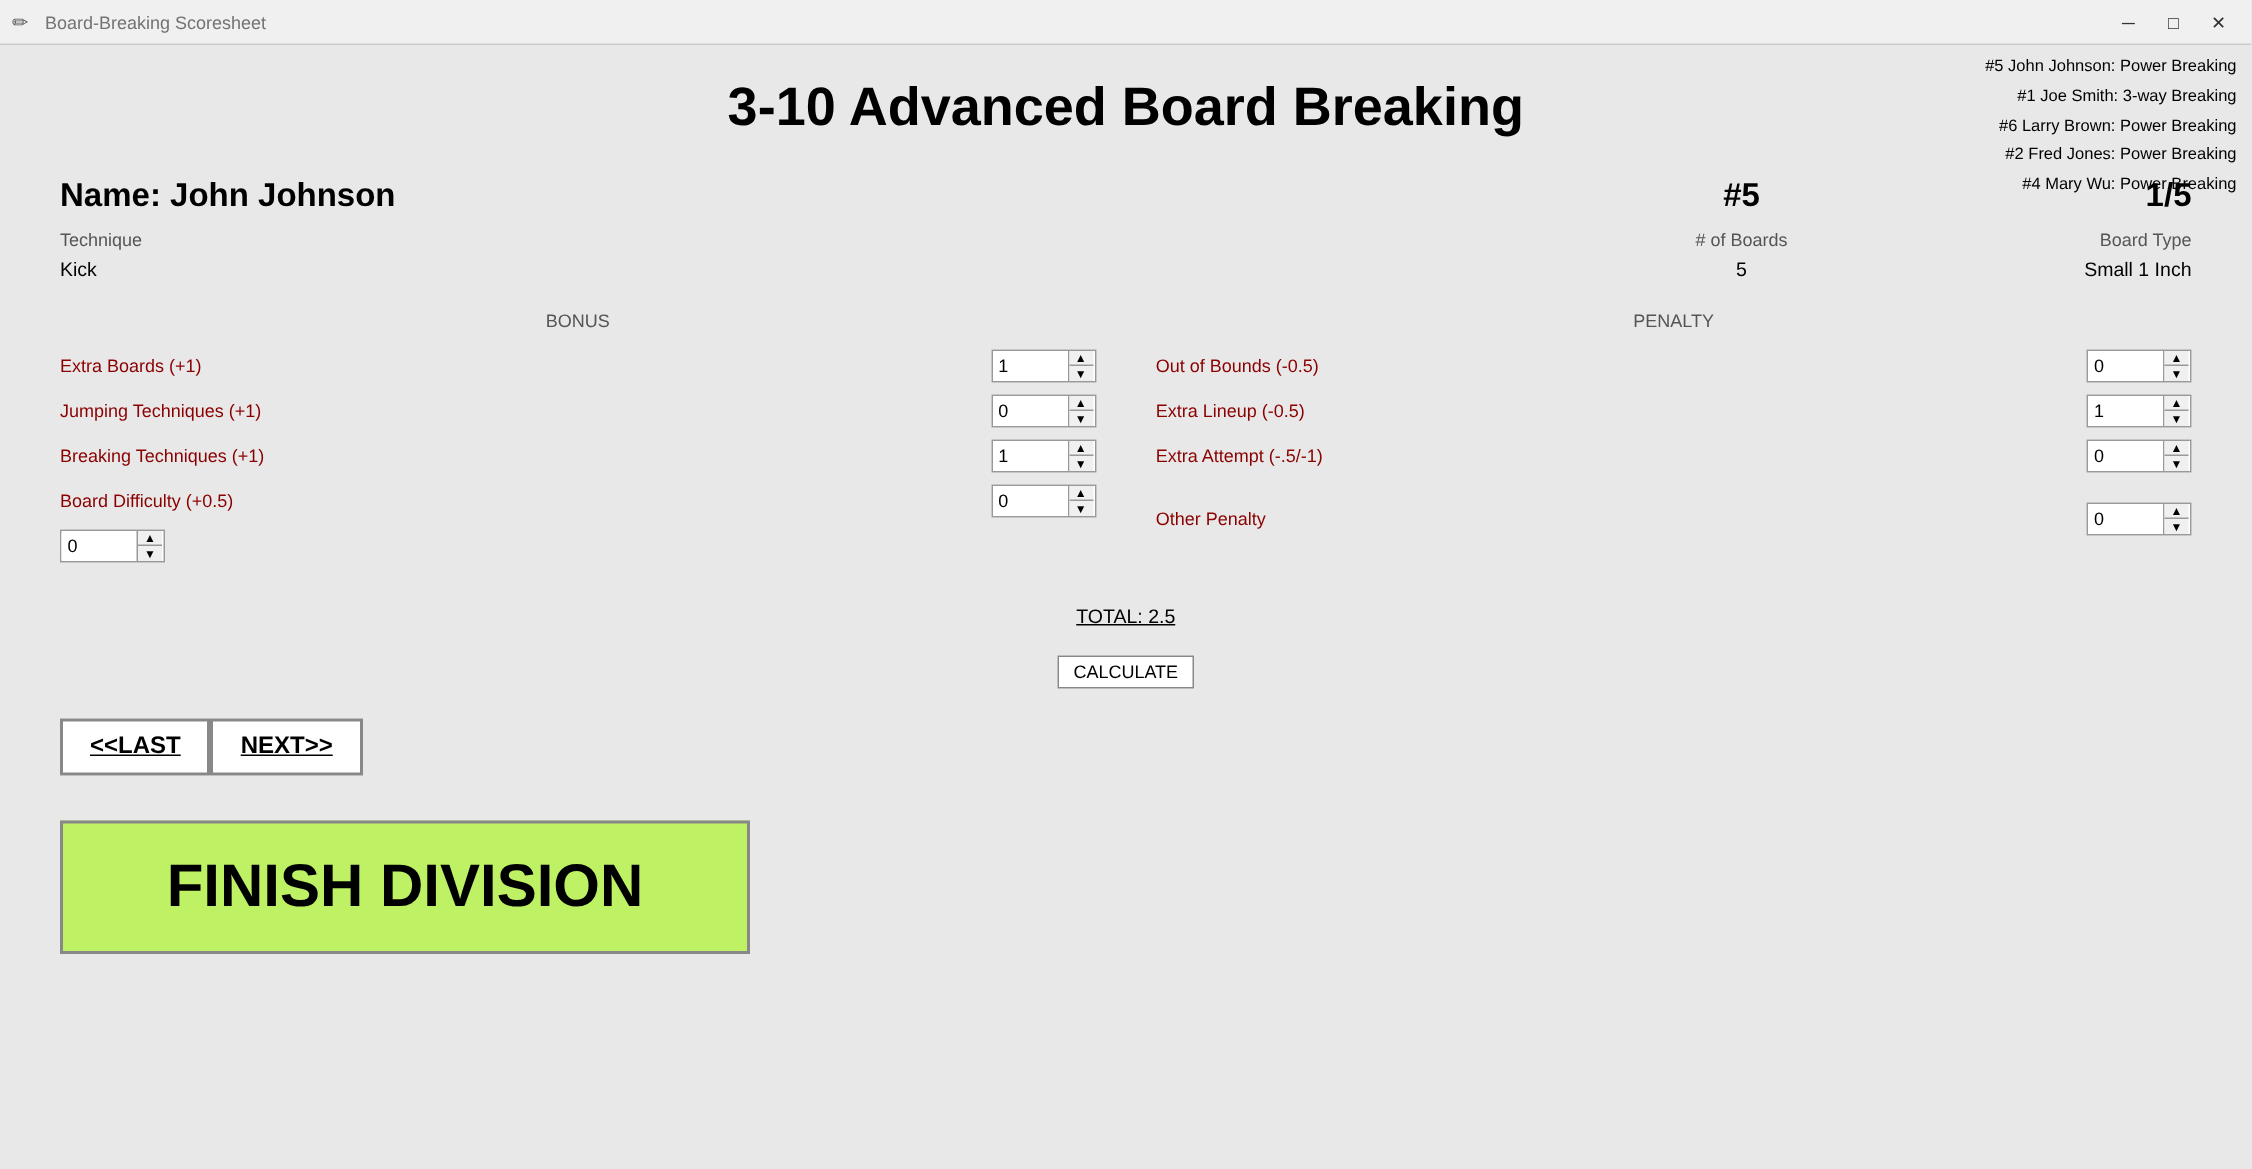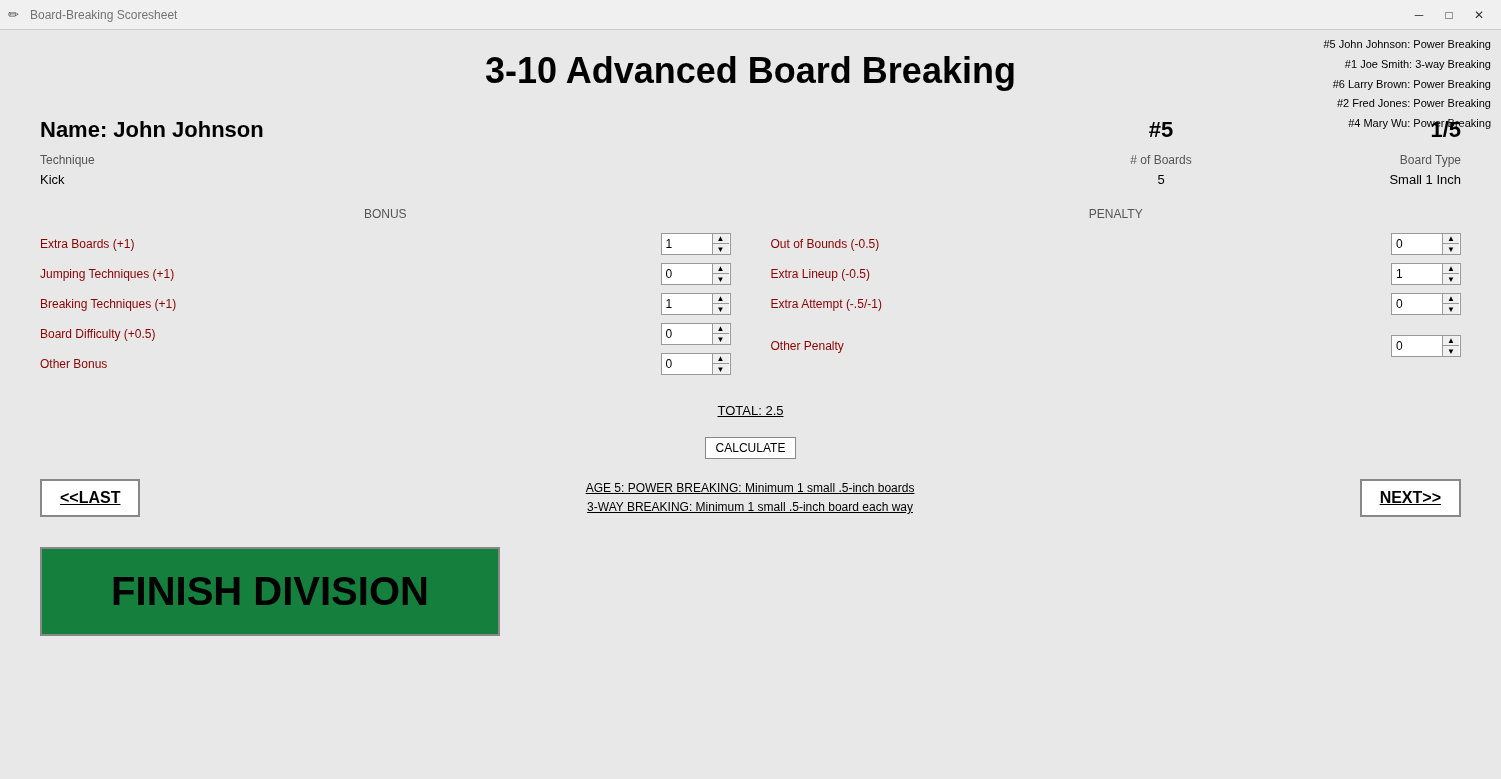--- a/index.html
+++ b/index.html
@@ -222,21 +222,21 @@
       border: 2px solid #888;
       padding: 20px 30px;
       font-size: 18px;
       font-weight: bold;
       cursor: pointer;
       min-width: 160px;
       text-align: center;
       line-height: 1.3;
     }
     .finish-btn {
-      background: #15803d;
+      background: #bef264;
       border: 2px solid #888;
       padding: 20px 36px;
       font-size: 40px;
       font-weight: bold;
       cursor: pointer;
       flex: 1;
       text-align: center;
       max-width: 460px;
     }
 
@@ -348,23 +348,20 @@
         <div class="score-input-container">
           <input class="score-input" type="text" value="0" style="">
           <div class="score-spinners">
             <button class="spinner-btn spinner-up">▲</button>
             <button class="spinner-btn">▼</button>
           </div>
         </div>
       </div>
 
       <div class="score-row">
-        <div class="score-label">
-          <span>Other Bonus</span>
-        </div>
         <div class="score-input-container">
           <input class="score-input" type="text" value="0" style="">
           <div class="score-spinners">
             <button class="spinner-btn spinner-up">▲</button>
             <button class="spinner-btn">▼</button>
           </div>
         </div>
       </div>
     </div>
 
@@ -425,24 +422,20 @@
     </div>
   </div>
 
   <div class="total-calculate">
     <div class="total-text">TOTAL: 2.5</div>
     <button class="calculate-btn">CALCULATE</button>
   </div>
 
   <div class="nav-row">
     <button class="nav-btn">&lt;&lt;LAST</button>
-    <div class="nav-info">
-      <div>AGE 5: POWER BREAKING:  Minimum 1 small .5-inch boards</div>
-      <div>3-WAY BREAKING:  Minimum 1 small .5-inch board each way</div>
-    </div>
     <button class="nav-btn">NEXT&gt;&gt;</button>
   </div>
 
   <div class="bottom-row">
     <button class="finish-btn">FINISH DIVISION</button>
   </div>
 
 </div>
 
 </body></html>

